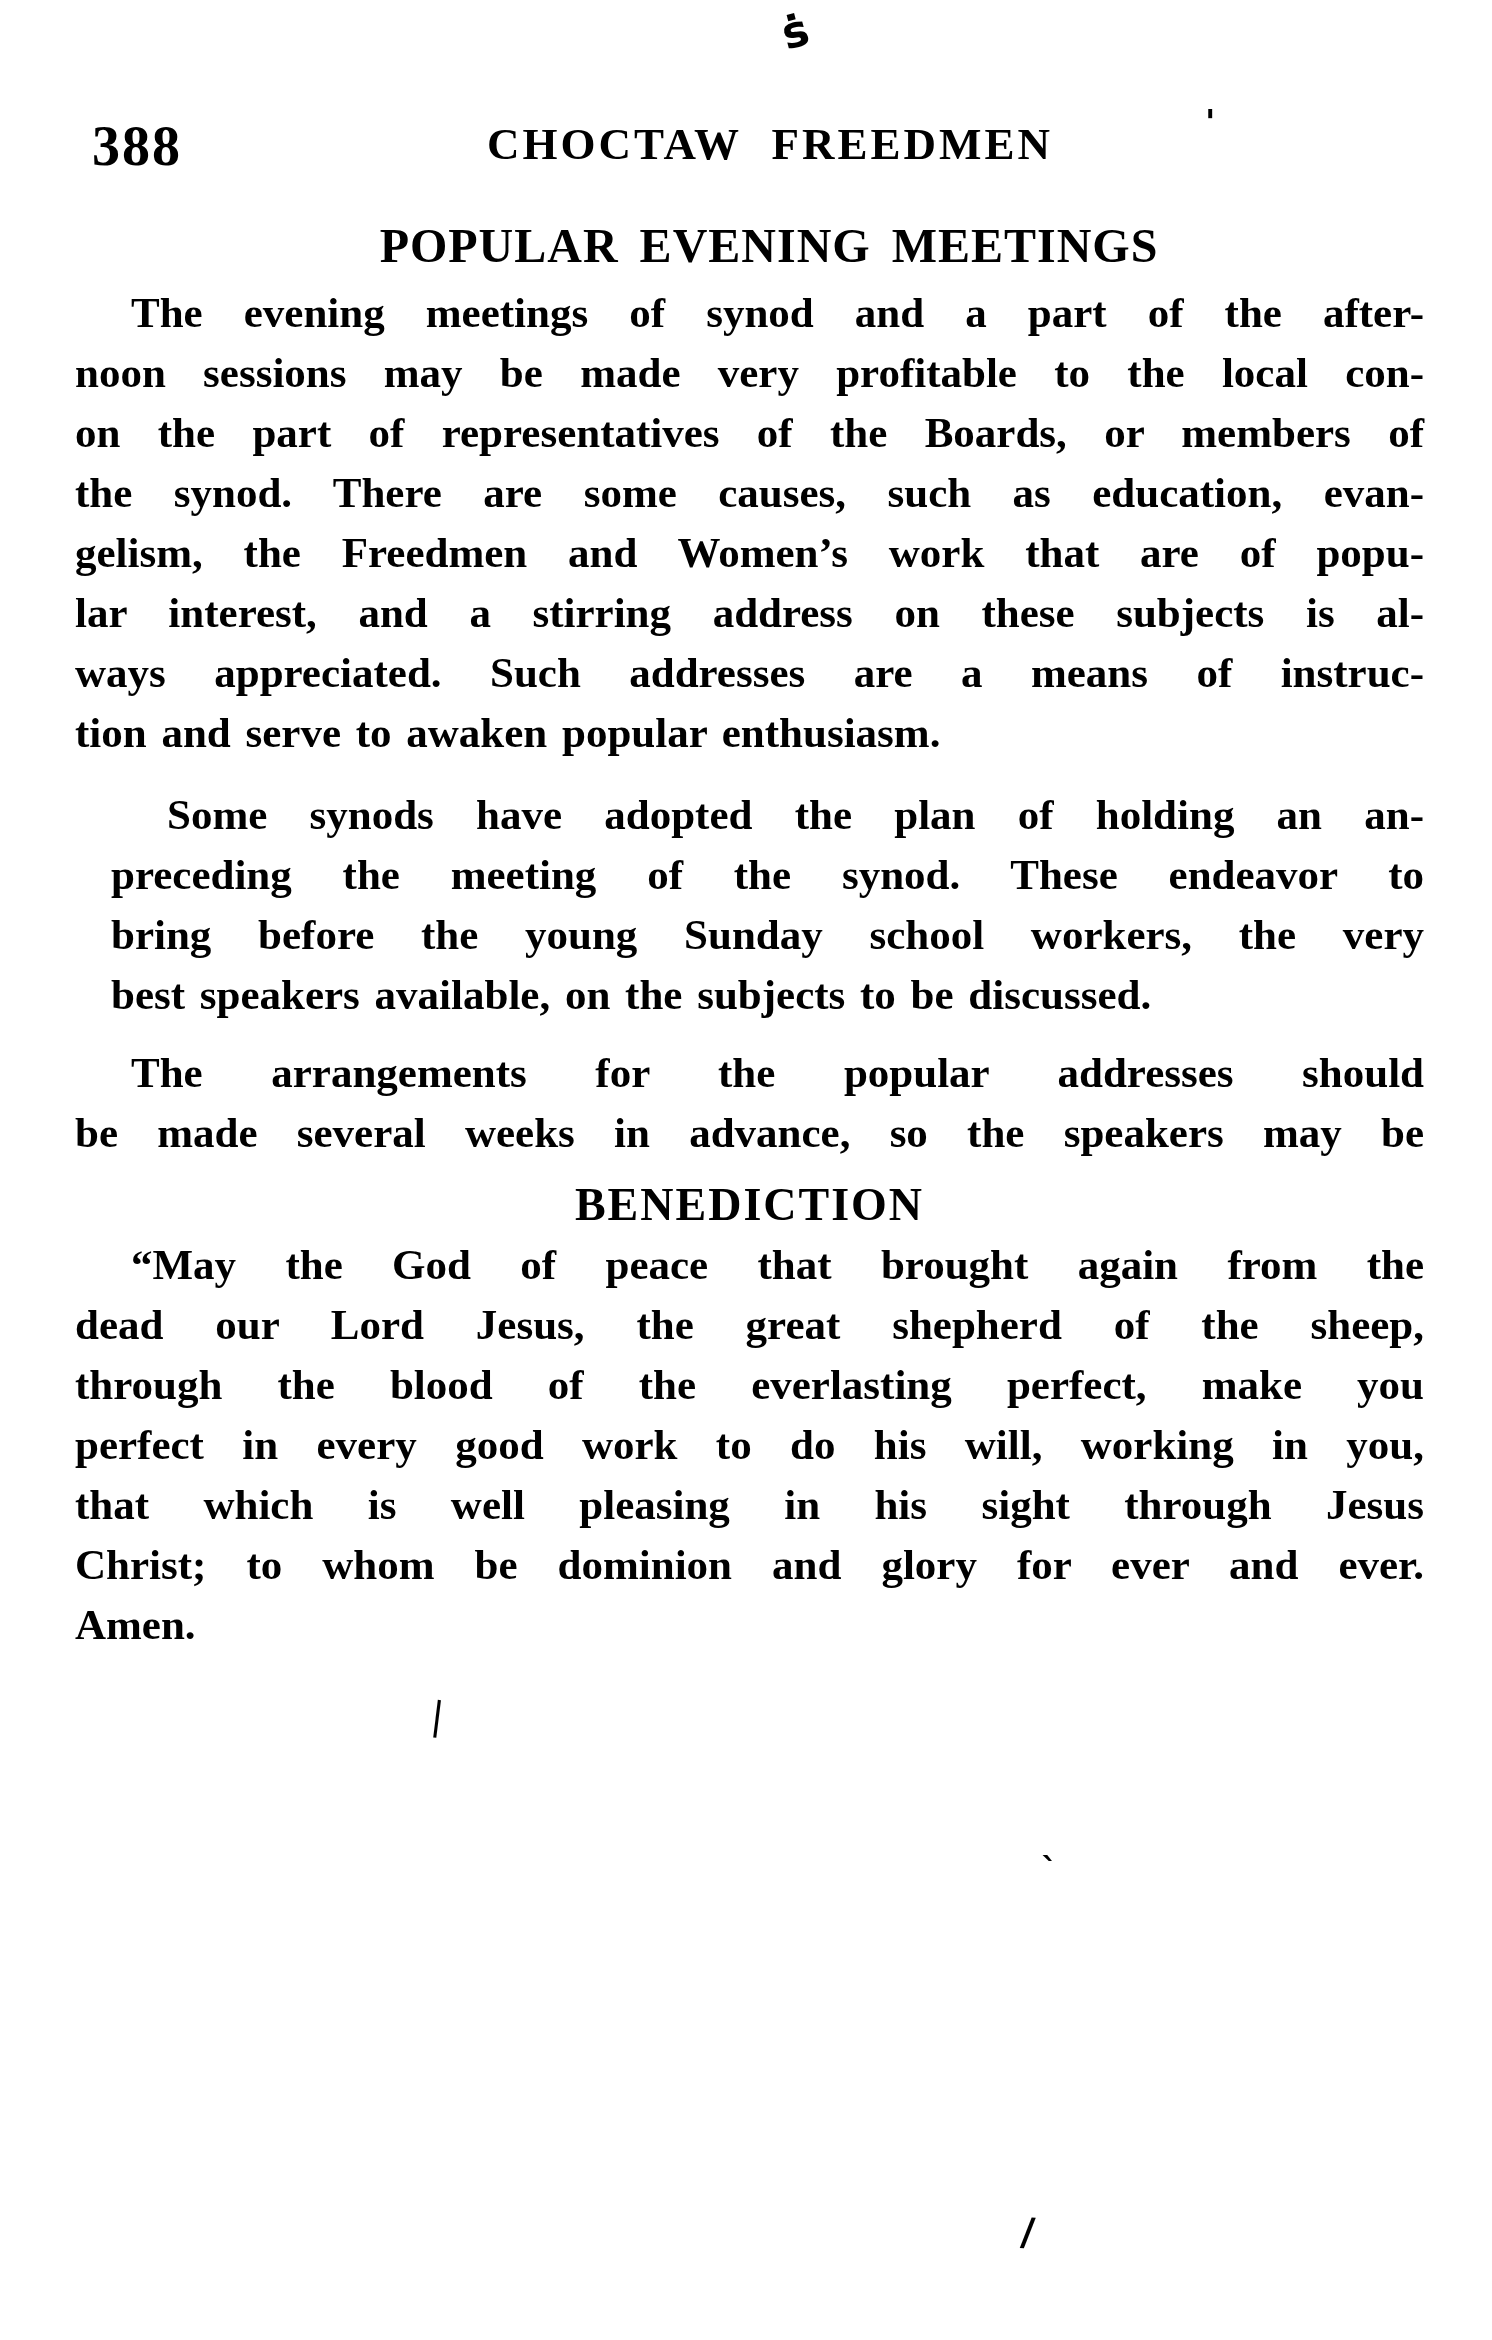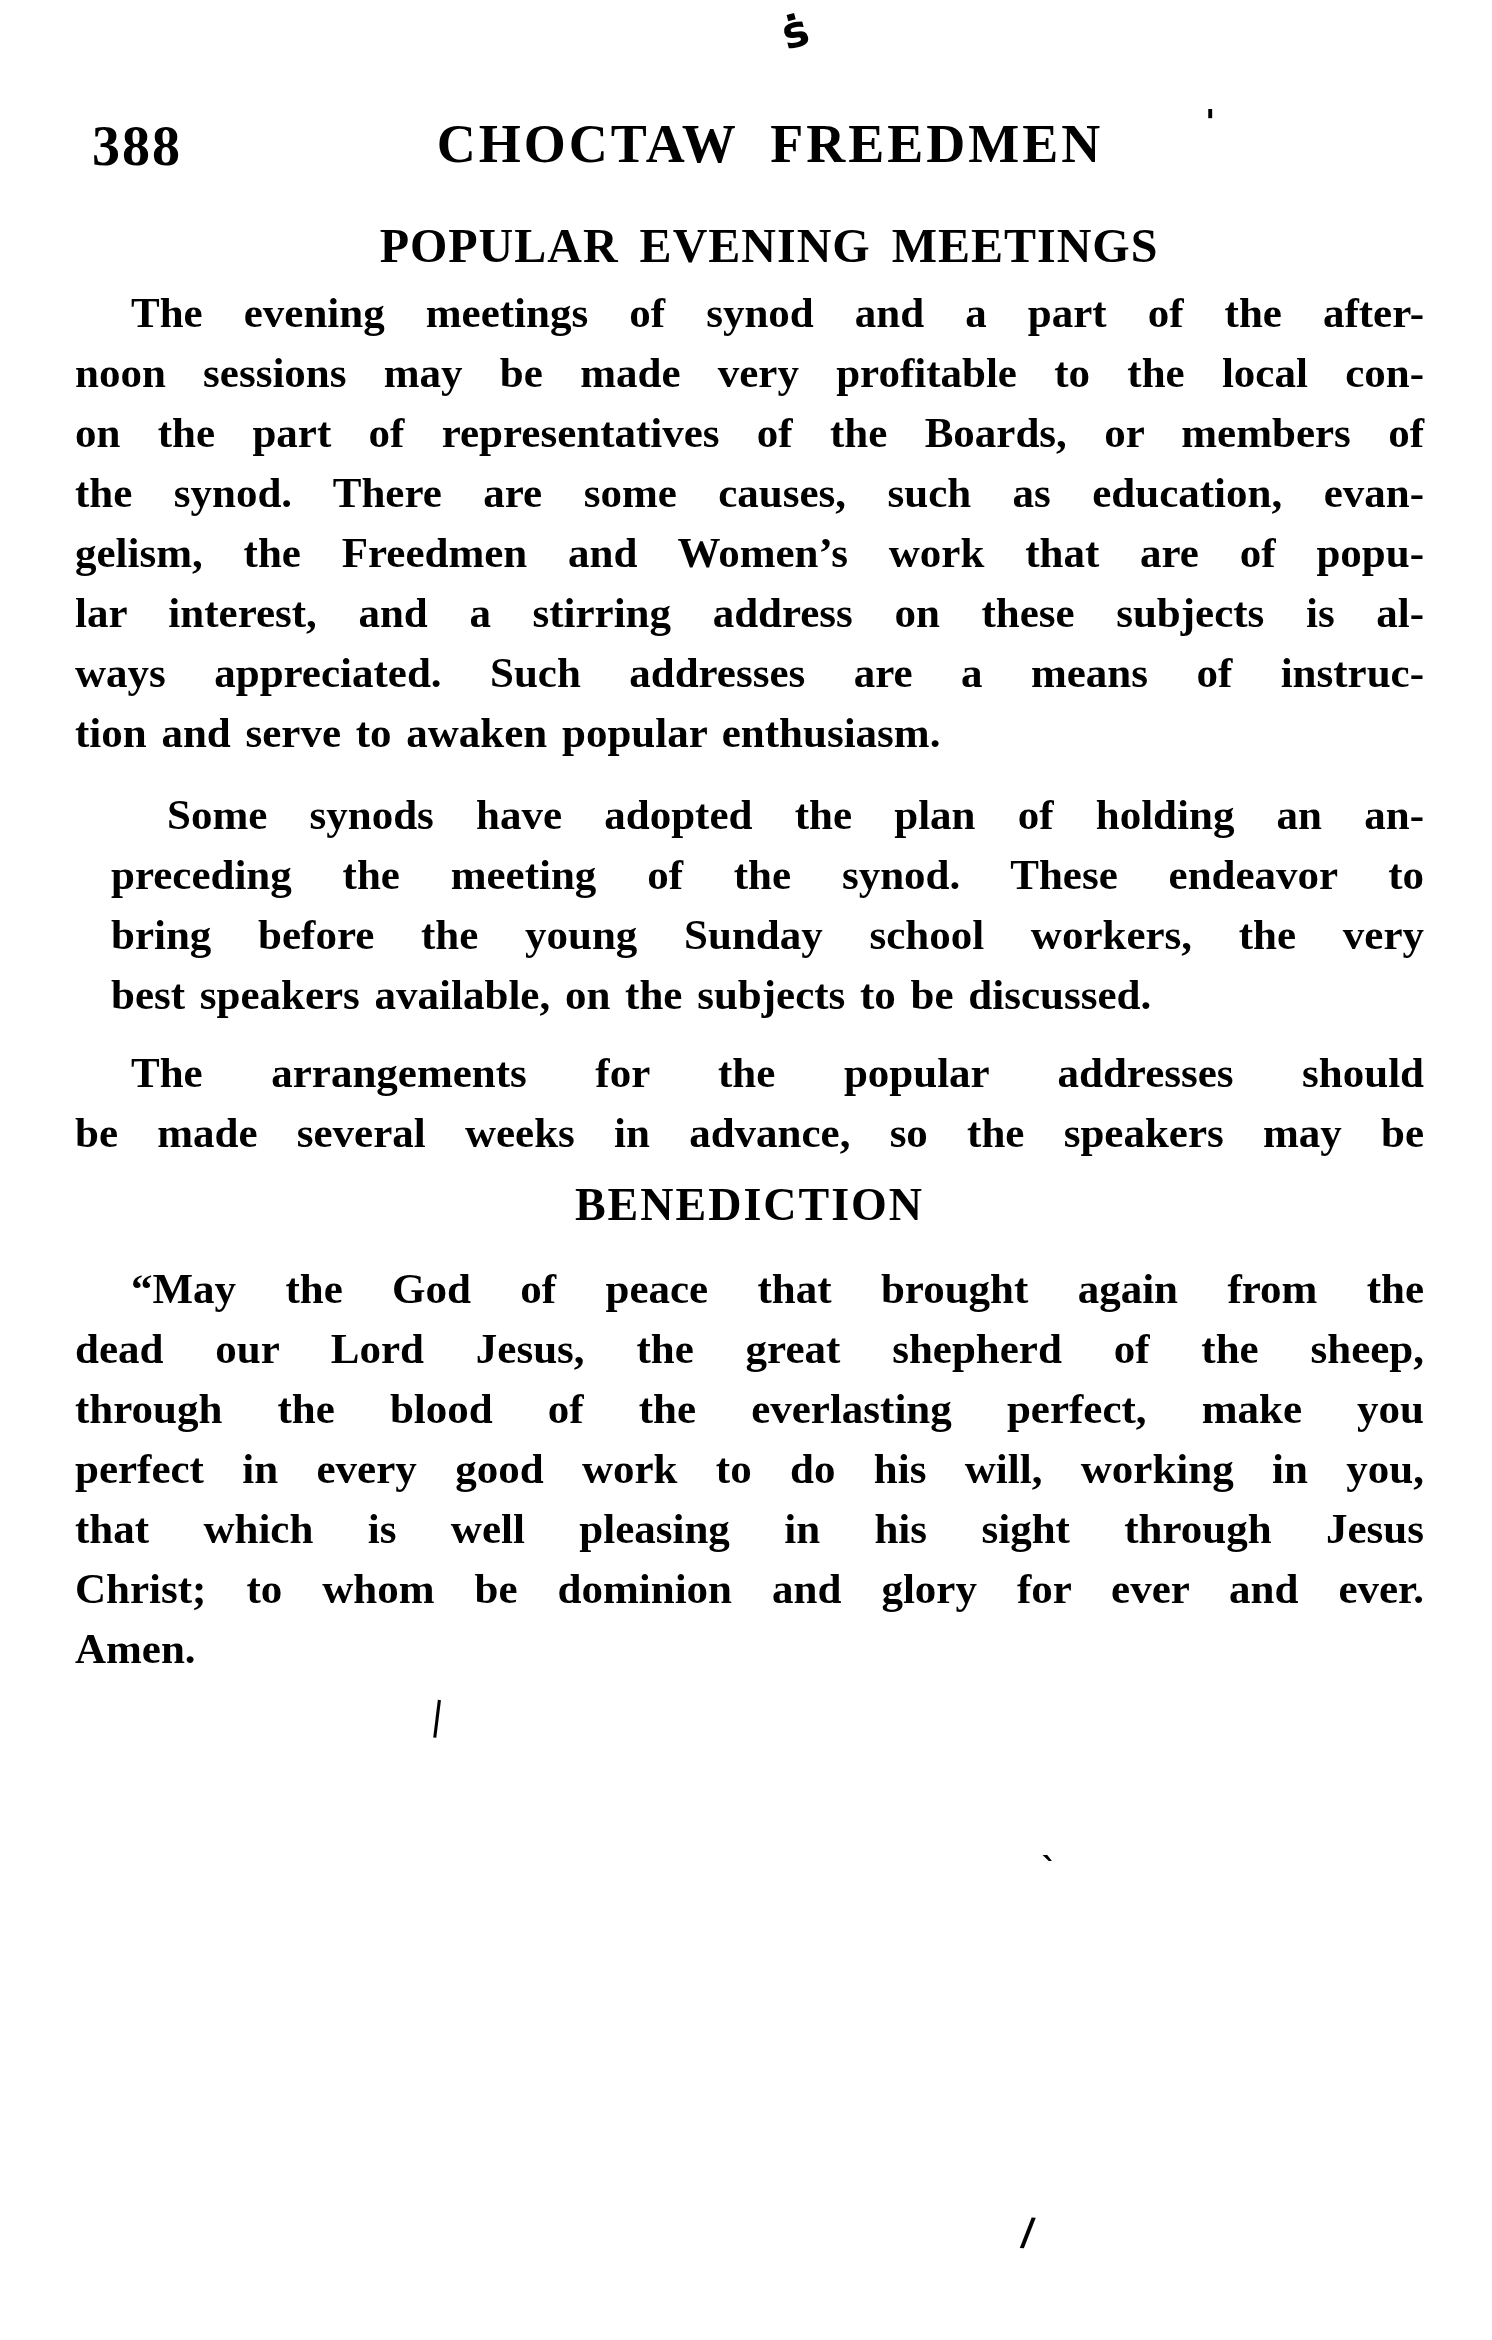--- a/index.html
+++ b/index.html
@@ -20,21 +20,21 @@
     top: 116px;
     font-size: 56px;
     line-height: 60px;
     letter-spacing: 2px;
   }
   .running-head {
     position: absolute;
     left: 770px;
     top: 114px;
     transform: translateX(-50%);
-    font-size: 54px;
+    font-size: 45px;
     line-height: 60px;
     letter-spacing: 3px;
     word-spacing: 16px;
     white-space: nowrap;
   }
   .section1-heading {
     position: absolute;
     left: 769px;
     top: 216px;
     transform: translateX(-50%);
@@ -56,21 +56,21 @@
     word-spacing: 4px;
   }
   .line {
     text-align: justify;
     text-align-last: justify;
   }
   .line.last { text-align-last: left; }
   .line.indent { text-indent: 56px; }
   .para-gap-a { margin-top: 22px; margin-left: 36px; }
   .para-gap-b { margin-top: 18px; }
-  .para-gap-c { margin-top: 24px; }
+  .para-gap-c { margin-top: 0; }
   .section2-heading {
     margin-top: 12px;
     font-size: 46px;
     line-height: 60px;
     letter-spacing: 2px;
     text-align: center;
     text-align-last: center;
   }
   
   .artifact {

